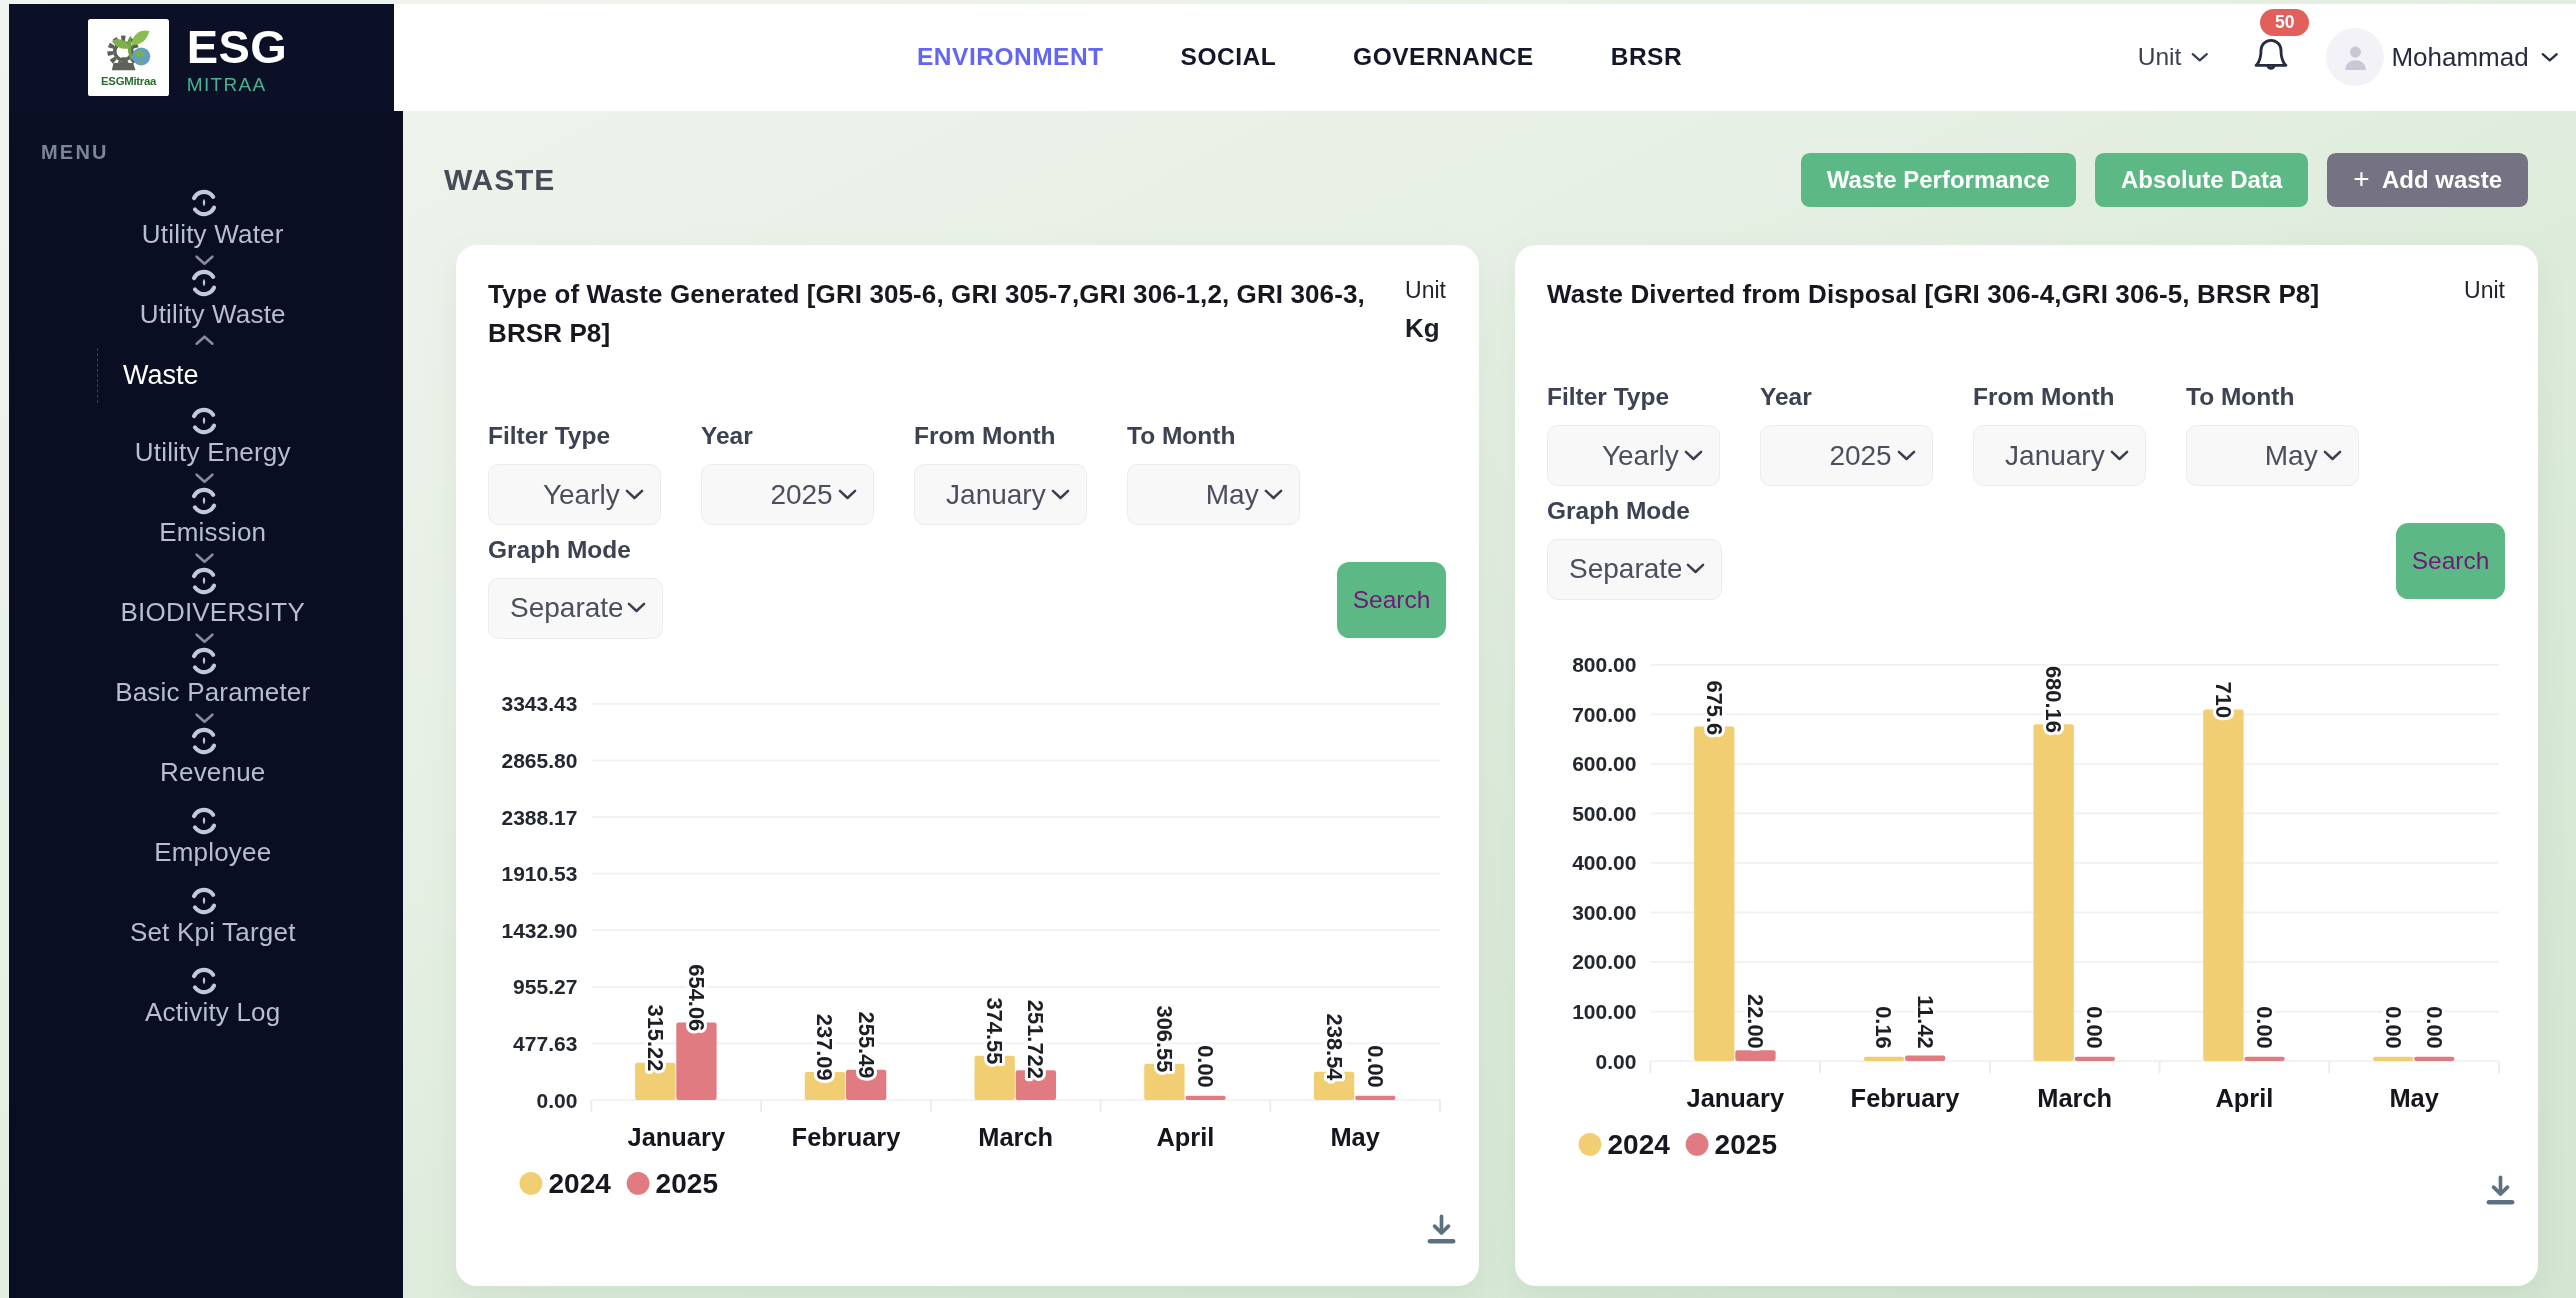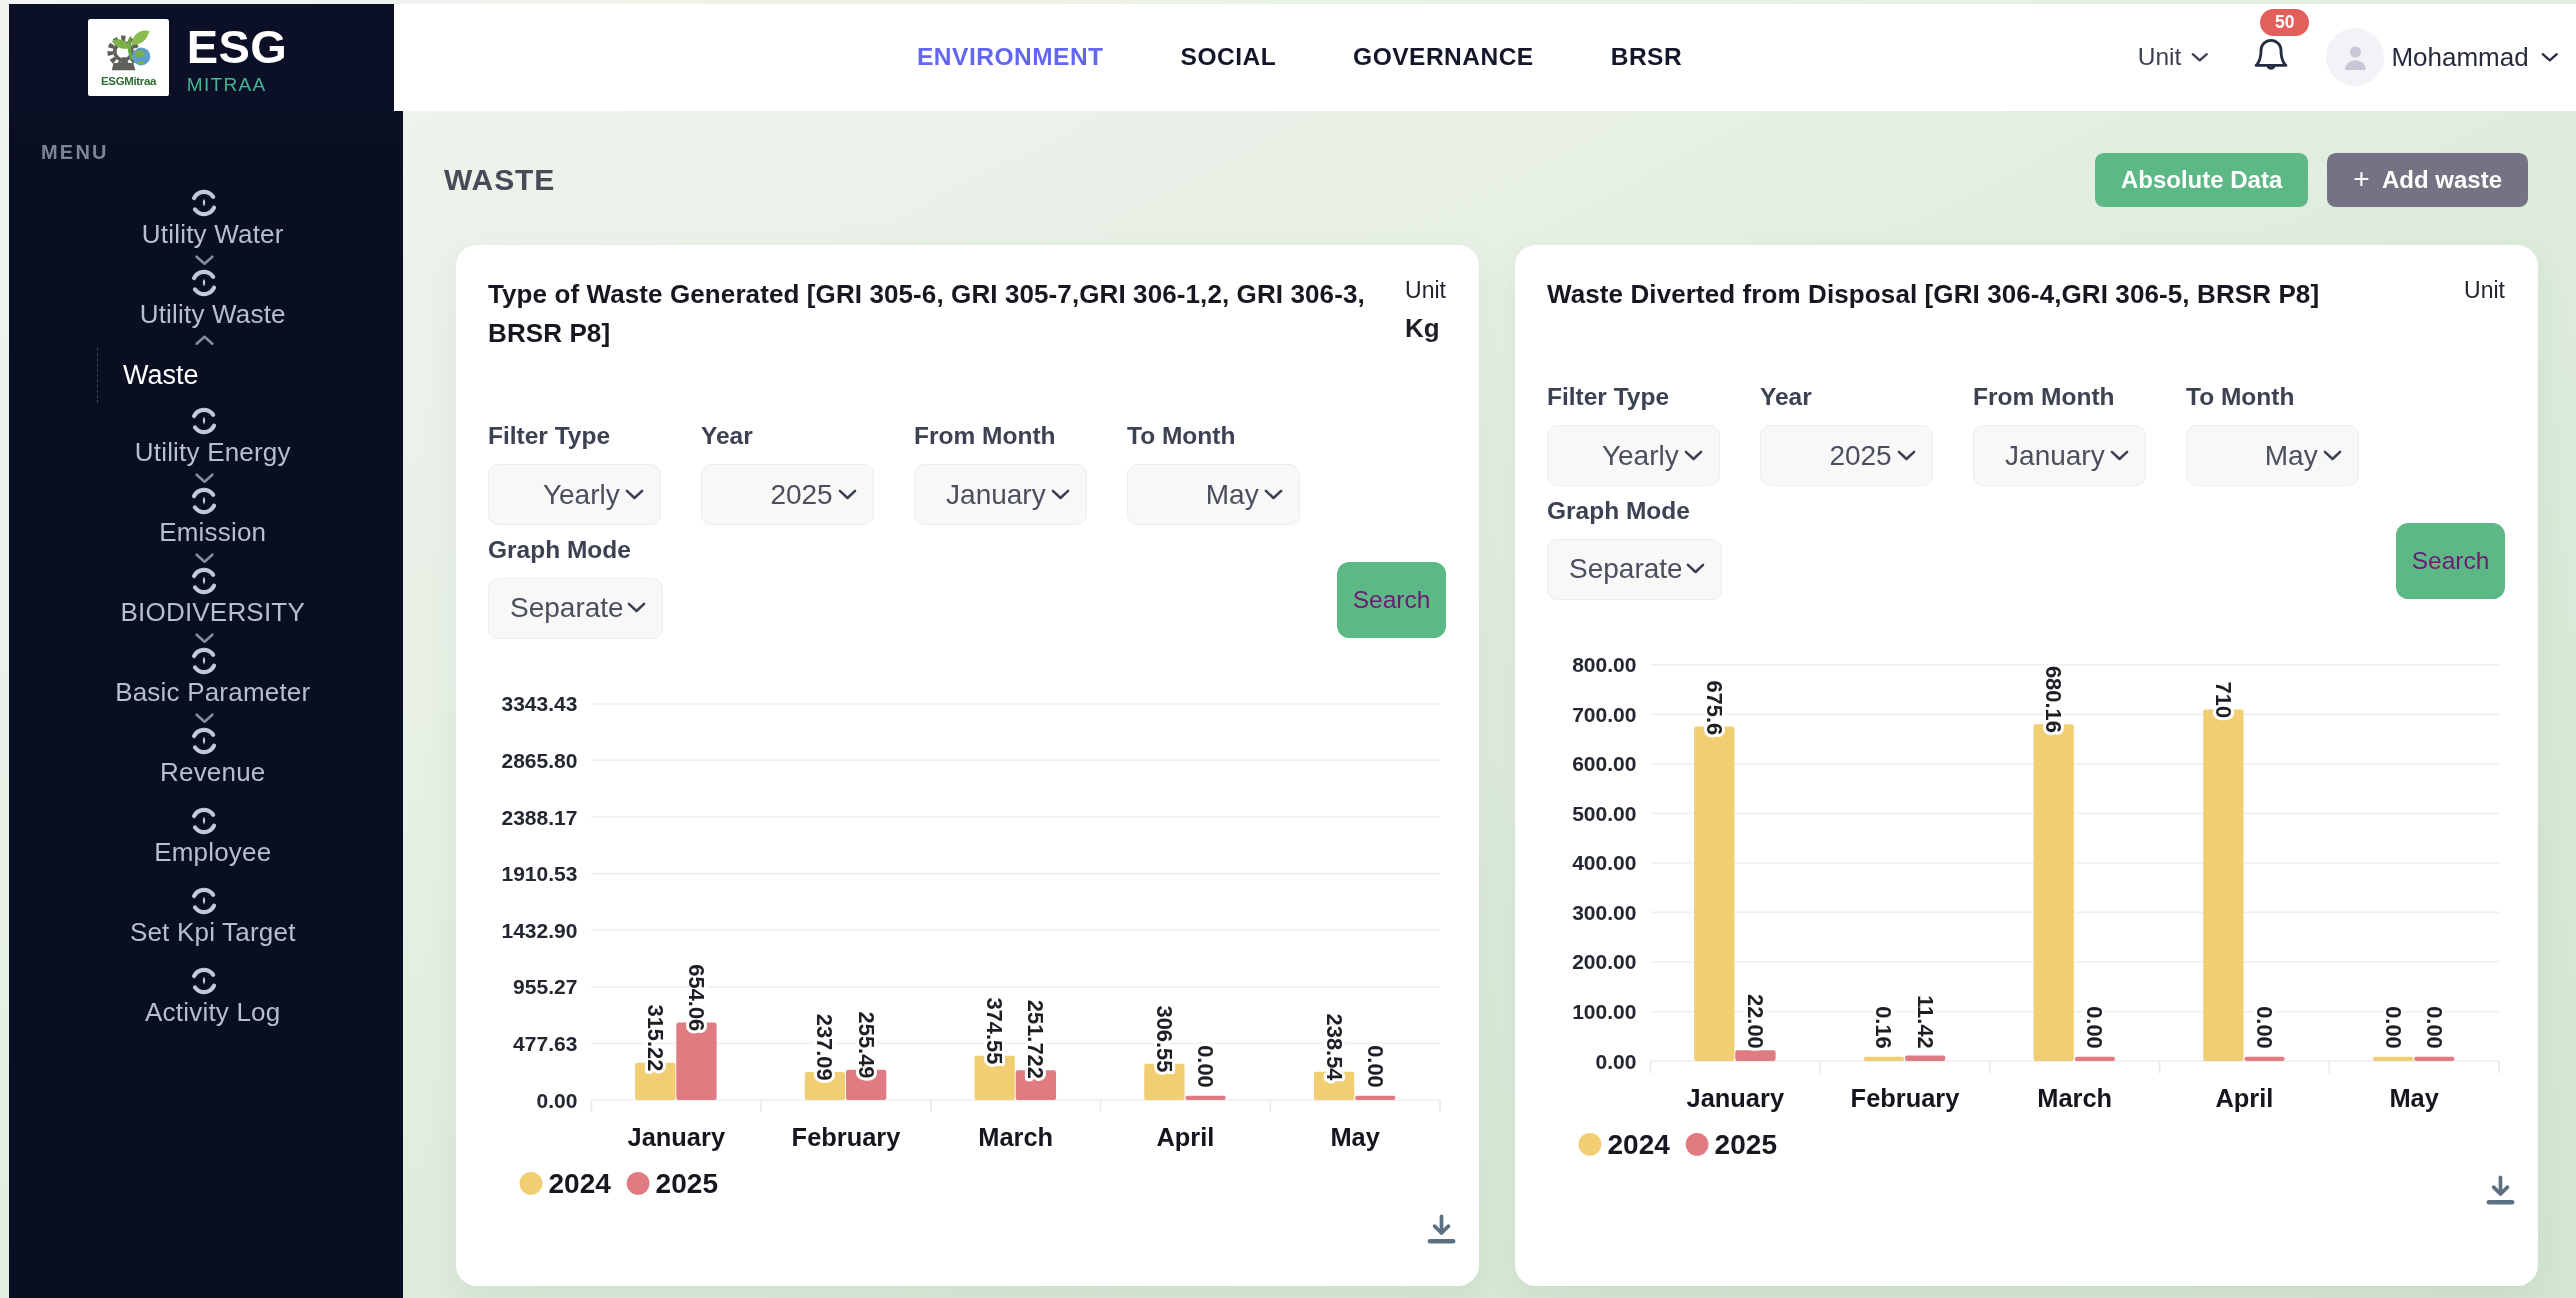--- a/index.html
+++ b/index.html
@@ -247,20 +247,23 @@
           </svg>
       </div>
     </div>
   </header>
 
   <div class="content">
     <div class="page-head">
       <h1 class="page-title">WASTE</h1>
       <div class="actions" id="page-actions">
           <button class="btn green">
+            <span>Waste Performance</span>
+          </button>
+          <button class="btn green">
             <span>Absolute Data</span>
           </button>
           <button class="btn gray">
             <span class="plus">+</span>
             <span>Add waste</span>
           </button>
         </div>
     </div>
 
     <div class="cards">

